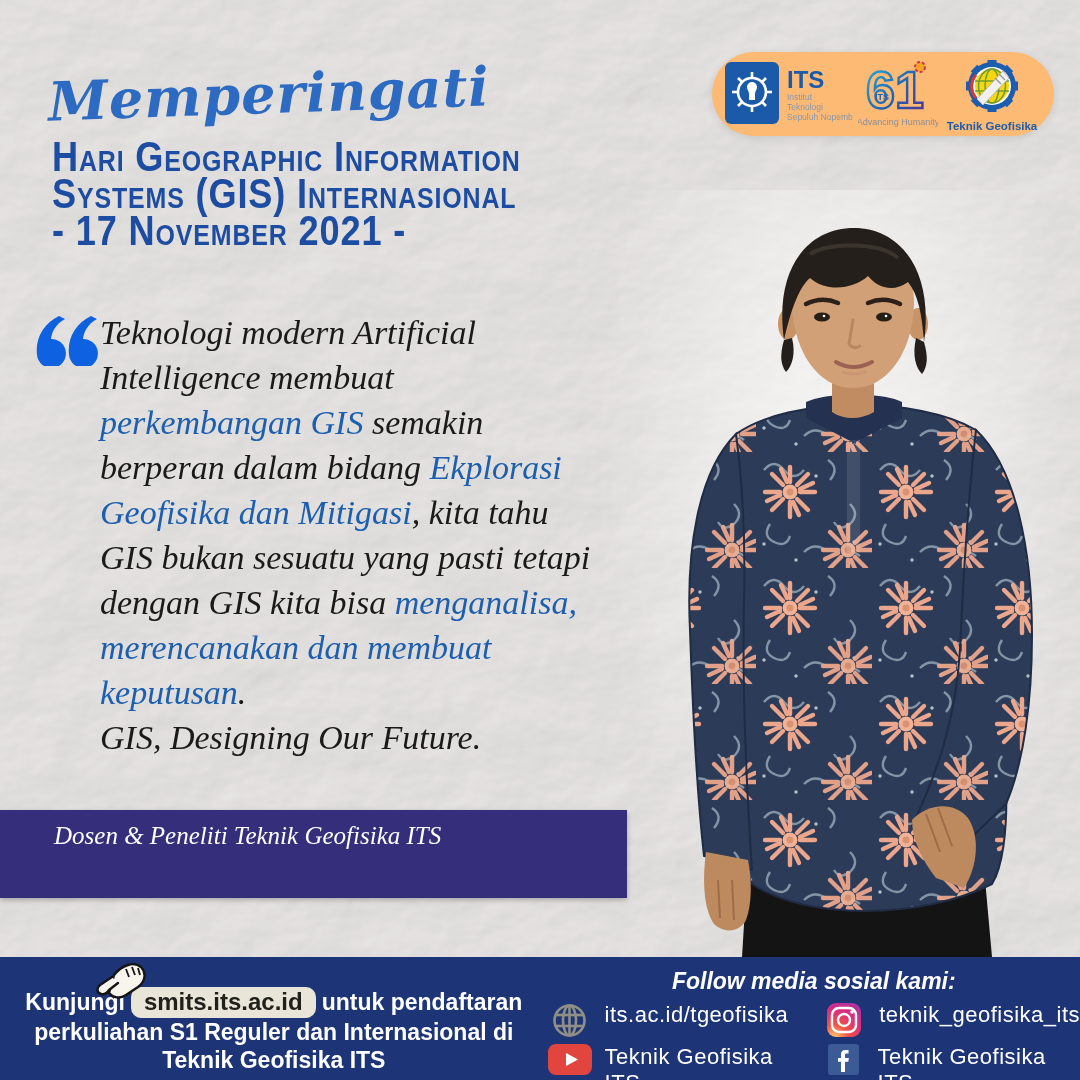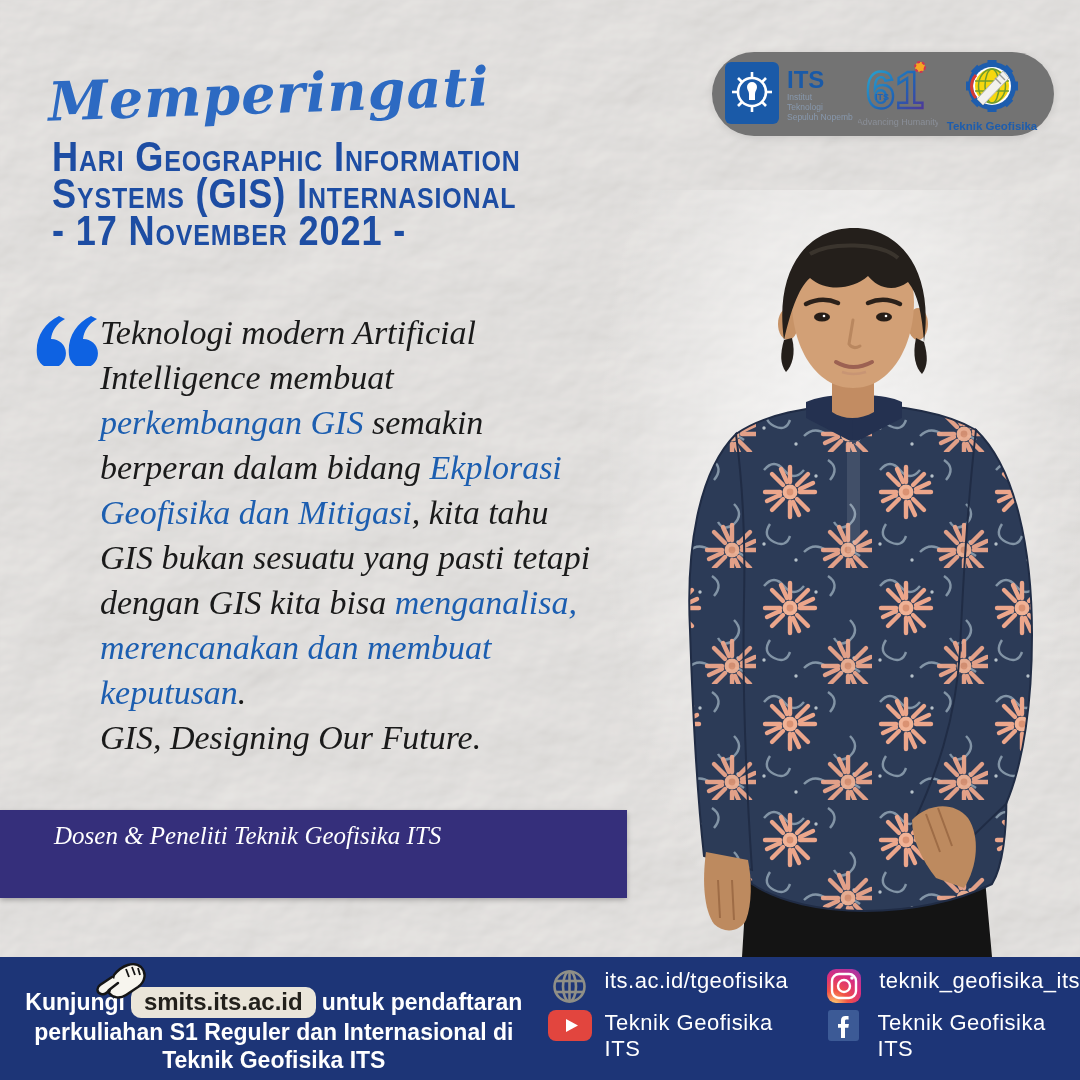--- a/index.html
+++ b/index.html
@@ -10,21 +10,21 @@
         background:radial-gradient(ellipse at 50% 35%, rgba(255,255,255,.75), rgba(255,255,255,0) 72%);}
   
   .eyebrow{position:absolute;left:48px;top:62px;
            font:italic 700 54px "DejaVu Serif",serif;color:var(--script);
            transform:rotate(-2deg);letter-spacing:1px;}
   .title{position:absolute;left:52px;top:138px;color:var(--heading);}
   .title-line{font-weight:700;font-size:42px;line-height:37px;
               font-variant:small-caps;letter-spacing:1px;
               transform:scaleX(.86);transform-origin:left top;white-space:nowrap;}
   
-  .logo-pill{position:absolute;left:712px;top:52px;width:326px;height:84px;background:#737373;
+  .logo-pill{position:absolute;left:712px;top:52px;width:326px;height:84px;background:#fdba74;
              border-radius:42px;display:flex;align-items:center;justify-content:space-evenly;
              box-shadow:0 2px 8px rgba(0,0,0,.10);padding:0 8px;}
   
   .quote{position:absolute;left:34px;top:306px;width:568px;}
   .qmark{position:absolute;left:0;top:8px;}
   .quote p{margin:4px 0 0 66px;font:italic 34px/45px "Liberation Serif",serif;color:#1a1a1a;}
   .quote .hl{color:var(--quote-hl);}
   
   .name-band{position:absolute;left:0;top:810px;width:627px;height:88px;background:var(--band);
              color:#fff;box-sizing:border-box;padding:11px 0 0 54px;
@@ -235,20 +235,21 @@
           <path d="M18 18 C 26 8 38 4 45 10 C 51 16 49 25 42 30 L 30 38 C 24 42 17 41 13 36 Z"></path>
           <path d="M16 20 L 4 28 C 0 31 1 36 5 37 C 8 38 11 36 13 33 L 22 26"></path>
         </g>
         <path d="M30 12 L33 20 M36 10 L39 18 M42 11 L44 18" stroke="#151515" stroke-width="1.8" fill="none"></path>
       </svg>
       <span>Kunjungi</span><span class="pill">smits.its.ac.id</span><span>untuk pendaftaran</span><br>
       <span>perkuliahan S1 Reguler dan Internasional di</span><br>
       <span>Teknik Geofisika ITS</span>
     </div>
     <div class="social">
+      <div class="social-heading">Follow media sosial kami:</div>
       <div class="social-grid">
         <div class="social-item">
           <span class="ic">
             <svg width="37" height="37" viewBox="0 0 37 37">
               <g fill="none" stroke="#8f8f87" stroke-width="2.6">
                 <circle cx="18.5" cy="18.5" r="15"></circle>
                 <ellipse cx="18.5" cy="18.5" rx="6.5" ry="15"></ellipse>
                 <line x1="18.5" y1="3.5" x2="18.5" y2="33.5"></line>
                 <line x1="4.5" y1="13" x2="32.5" y2="13"></line>
                 <line x1="4.5" y1="24" x2="32.5" y2="24"></line>

